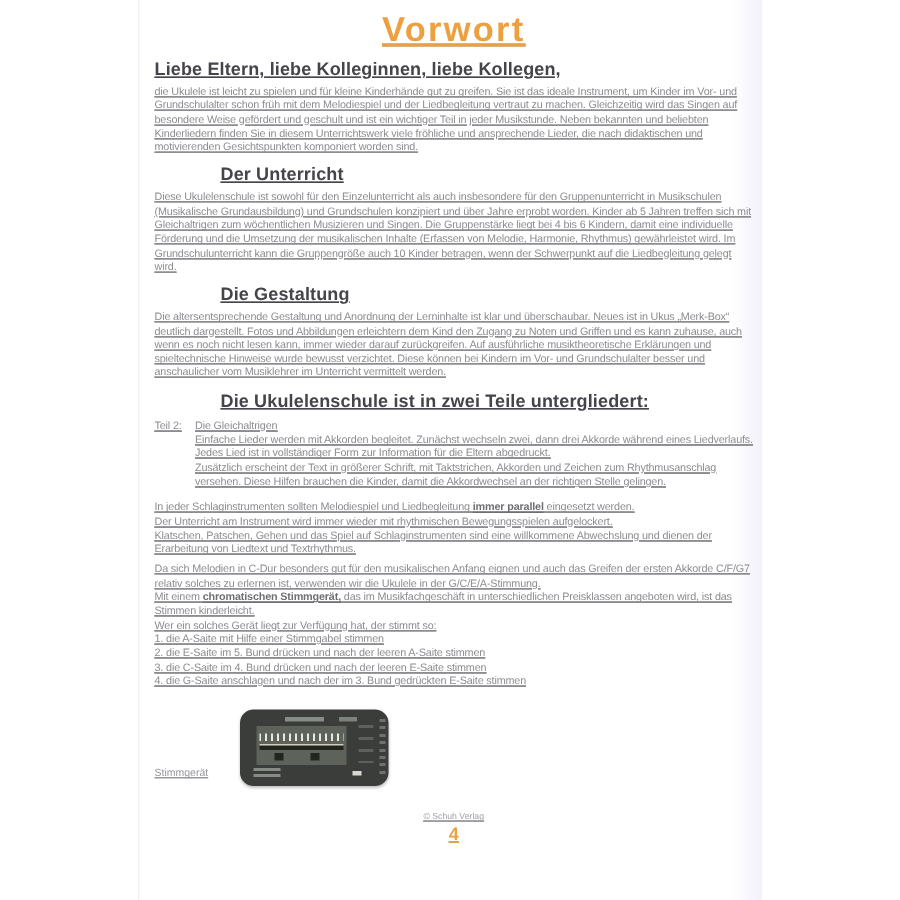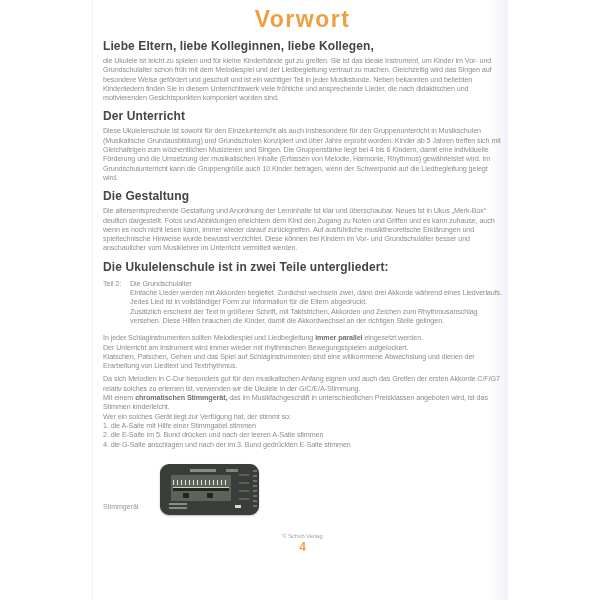--- a/index.html
+++ b/index.html
@@ -1,35 +1,35 @@
 <!DOCTYPE html>
 <html><head>
 <meta charset="utf-8">
 <style>
-  * { margin:0; padding:0; box-sizing:border-box; }
+  * { margin:0; padding:0; box-sizing:border-box;text-decoration:underline; }
   html,body { width:600px; height:600px; background:#ffffff; overflow:hidden;
               font-family:"Liberation Sans", sans-serif; }
   .stage { position:relative; width:600px; height:600px; background:#ffffff; }
 
   
   .edge-left  { position:absolute; left:92px; top:0; width:1px; height:600px; background:#f2f1f5; }
   .edge-right { position:absolute; left:487px; top:0; width:21px; height:600px;
                 background:linear-gradient(to right, rgba(247,245,252,0), #f7f5fc 70%, #f2f0fa); }
 
   .content { position:absolute; left:103px; top:5px; width:399px; color:#8d8c90;
              font-size:7.2px; letter-spacing:-0.1px; line-height:9.3px; }
 
   .title { text-align:center; font-size:23px; line-height:28px; letter-spacing:1.5px;
            color:#eda03f; font-weight:700; margin-bottom:2px; }
 
   .h { font-size:12px; letter-spacing:0.1px; line-height:11px; font-weight:700; color:#46444a; }
   .greeting { margin-top:8px; }
   .para { margin-top:4px; }
   .preline { white-space:pre-line; }
-  .sect { margin-top:9px; }
+  .sect { margin-top:9px;margin-left:44px; }
   b { color:#6f6e74; }
 
   .teil-row { display:flex; margin-top:6px; }
   .teil-label { width:27px; flex:0 0 27px; }
   .teil-body { flex:1; }
 
   .steps div { line-height:9.3px; }
 
   
   .figure { position:relative; margin-top:15px; height:58px; }
@@ -77,37 +77,38 @@
 
     <div class="h sect">Die Gestaltung</div>
     <p class="para">Die altersentsprechende Gestaltung und Anordnung der Lerninhalte ist klar und überschaubar. Neues ist in Ukus „Merk-Box“ deutlich dargestellt. Fotos und Abbildungen erleichtern dem Kind den Zugang zu Noten und Griffen und es kann zuhause, auch wenn es noch nicht lesen kann, immer wieder darauf zurückgreifen. Auf ausführliche musiktheoretische Erklärungen und spieltechnische Hinweise wurde bewusst verzichtet. Diese können bei Kindern im Vor- und Grundschulalter besser und anschaulicher vom Musiklehrer im Unterricht vermittelt werden.</p>
 
     <div class="h sect">Die Ukulelenschule ist in zwei Teile untergliedert:</div>
 
 
     <div class="teil-row">
       <div class="teil-label">Teil 2:</div>
       <div class="teil-body">
-        <div>Die Grundschulalter</div>
+        <div>Die Gleichaltrigen</div>
         <div class="preline">Einfache Lieder werden mit Akkorden begleitet. Zunächst wechseln zwei, dann drei Akkorde während eines Liedverlaufs. Jedes Lied ist in vollständiger Form zur Information für die Eltern abgedruckt.
 Zusätzlich erscheint der Text in größerer Schrift, mit Taktstrichen, Akkorden und Zeichen zum Rhythmusanschlag versehen. Diese Hilfen brauchen die Kinder, damit die Akkordwechsel an der richtigen Stelle gelingen.</div>
       </div>
     </div>
 
     <p class="para preline" style="margin-top:8px"><span>In jeder Schlaginstrumenten sollten Melodiespiel und Liedbegleitung </span><b>immer parallel</b><span> eingesetzt werden.
 Der Unterricht am Instrument wird immer wieder mit rhythmischen Bewegungsspielen aufgelockert.
 Klatschen, Patschen, Gehen und das Spiel auf Schlaginstrumenten sind eine willkommene Abwechslung und dienen der Erarbeitung von Liedtext und Textrhythmus.</span></p>
 
     <p class="para">Da sich Melodien in C-Dur besonders gut für den musikalischen Anfang eignen und auch das Greifen der ersten Akkorde C/F/G7 relativ solches zu erlernen ist, verwenden wir die Ukulele in der G/C/E/A-Stimmung.</p>
     <p class="para" style="margin-top:0"><span>Mit einem </span><b>chromatischen Stimmgerät,</b><span> das im Musikfachgeschäft in unterschiedlichen Preisklassen angeboten wird, ist das Stimmen kinderleicht.</span></p>
     <p class="para" style="margin-top:0">Wer ein solches Gerät liegt zur Verfügung hat, der stimmt so:</p>
 
     <div class="steps">
       <div>1. die A-Saite mit Hilfe einer Stimmgabel stimmen</div>
       <div>2. die E-Saite im 5. Bund drücken und nach der leeren A-Saite stimmen</div>
+      <div>3. die C-Saite im 4. Bund drücken und nach der leeren E-Saite stimmen</div>
       <div>4. die G-Saite anschlagen und nach der im 3. Bund gedrückten E-Saite stimmen</div>
     </div>
 
     <div class="figure">
       <div class="fig-caption">Stimmgerät</div>
       <div class="tuner">
         <div class="t-toptext"></div>
         <div class="t-toptext2"></div>
         <div class="t-screen">
           <div class="t-ticks"></div>

